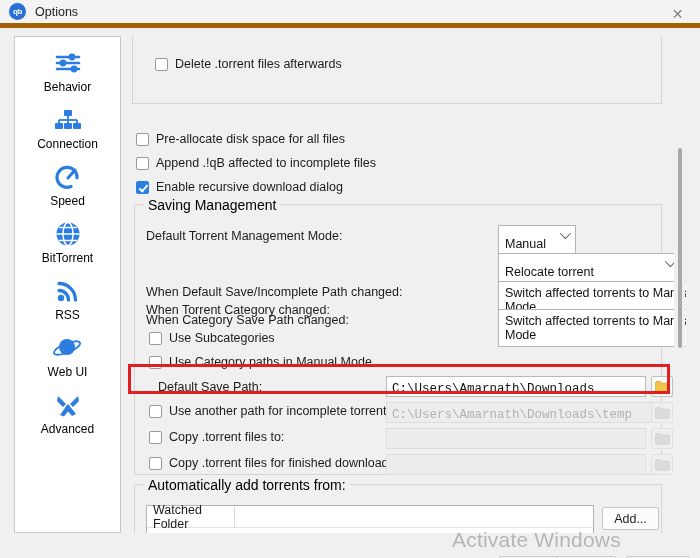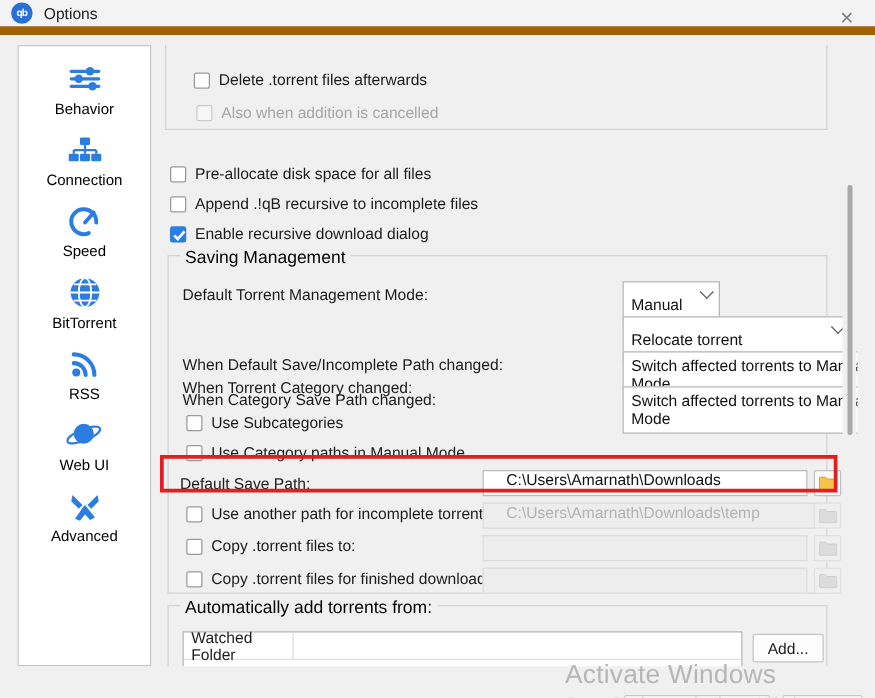--- a/index.html
+++ b/index.html
@@ -11,21 +11,21 @@
     color:#1c1c1c;
     background:#f0f0f0;
     overflow:hidden;
     position:relative;
   }
 
   
   #titlebar {
     height:28px; background:#f3f3f3;
     display:flex; align-items:center;
-    border-bottom:7px solid #a16207;
+    border-bottom:5px solid #a16207;
     position:relative;
   }
   #app-logo {
     width:17px; height:17px; border-radius:50%;
     background:#2a6fd6; margin-left:9px; margin-right:9px;
     color:#fff; font-size:8px; font-weight:bold;
     display:flex; align-items:center; justify-content:center;
     letter-spacing:-0.5px;
   }
   #title-text { font-size:12.5px; color:#222; }
@@ -103,23 +103,24 @@
   }
   .combo .caret {
     position:absolute; right:7px; top:5px; width:8px; height:8px;
     border:solid #5c5c5c; border-width:0 1px 1px 0;
     transform:rotate(45deg) translateY(-2px);
   }
 
   
   .tinput {
     position:absolute; height:21px; background:#fff;
-    border:1px solid #b9b9b9; display:flex; align-items:flex-start;
-    padding-left:18px; font-size:12.5px; color:#111; overflow:hidden;
+    border:1px solid #b9b9b9; display:flex; align-items:flex-end;
+    padding-left:5px; font-size:12.5px; color:#111; overflow:hidden;
     white-space:nowrap;
+    font-family:Liberation Mono, monospace;
   }
   .tinput.dim { background:#ededed; border-color:#dcdcdc; color:#b2b2b2; }
   .tinput.dim.empty { color:transparent; }
 
   
   .fbtn {
     position:absolute; width:22px; height:21px;
     background:#fafafa; border:1px solid #c0c0c0; border-radius:2px;
     display:flex; align-items:center; justify-content:center;
   }
@@ -274,33 +275,29 @@
     </div>
   </div>
 
   <div id="main">
 
     <div class="groupbox" style="left:2px; top:-34px; width:530px; height:102px;">
       <div class="cb-row" style="left:22px; top:54px;text-align:right;">
         <span class="cbox"></span>
         <span class="cb-label">Delete .torrent files afterwards</span>
       </div>
-      <div class="cb-row" style="left:24px; top:80px;">
-        <span class="cbox dim"></span>
-        <span class="cb-label dim">Also when addition is cancelled</span>
-      </div>
     </div>
 
     <div class="cb-row" style="left:6px; top:96px;">
       <span class="cbox"></span>
       <span class="cb-label">Pre-allocate disk space for all files</span>
     </div>
     <div class="cb-row" style="left:6px; top:120px;">
       <span class="cbox"></span>
-      <span class="cb-label">Append .!qB recursive to incomplete files</span>
+      <span class="cb-label">Append .!qB affected to incomplete files</span>
     </div>
     <div class="cb-row" style="left:6px; top:144px;">
       <span class="cbox checked"></span>
       <span class="cb-label">Enable recursive download dialog</span>
     </div>
 
     <div class="groupbox" style="left:4px; top:168px; width:528px; height:271px;">
       <div class="group-title">Saving Management</div>
 
       <div class="flabel" style="left:11px; top:24px;">Default Torrent Management Mode:</div>
@@ -329,21 +326,21 @@
 
       <div class="cb-row" style="left:14px; top:150px;">
         <span class="cbox"></span>
         <span class="cb-label">Use Category paths in Manual Mode</span>
       </div>
       <div class="cb-row" style="left:14px; top:126px;">
         <span class="cbox"></span>
         <span class="cb-label">Use Subcategories</span>
       </div>
 
-      <div class="flabel" style="left:9px; top:175px;">Default Save Path:</div>
+      <div class="flabel" style="left:23px; top:175px;">Default Save Path:</div>
       <div class="tinput" style="left:251px; top:171px; width:260px;">
         <span>C:\Users\Amarnath\Downloads</span>
       </div>
       <div class="fbtn" style="left:516px; top:171px;">
         <svg width="15" height="12" viewBox="0 0 15 12">
           <path d="M0.6 1.6 A1 1 0 0 1 1.6 0.6 H5.2 L6.6 2.2 H13.4 A1 1 0 0 1 14.4 3.2 V10.2 A1 1 0 0 1 13.4 11.2 H1.6 A1 1 0 0 1 0.6 10.2 Z" fill="#f5c349" stroke="#d1a020" stroke-width="0.7"></path>
         </svg>
       </div>
 
       <div class="cb-row" style="left:14px; top:199px;">

